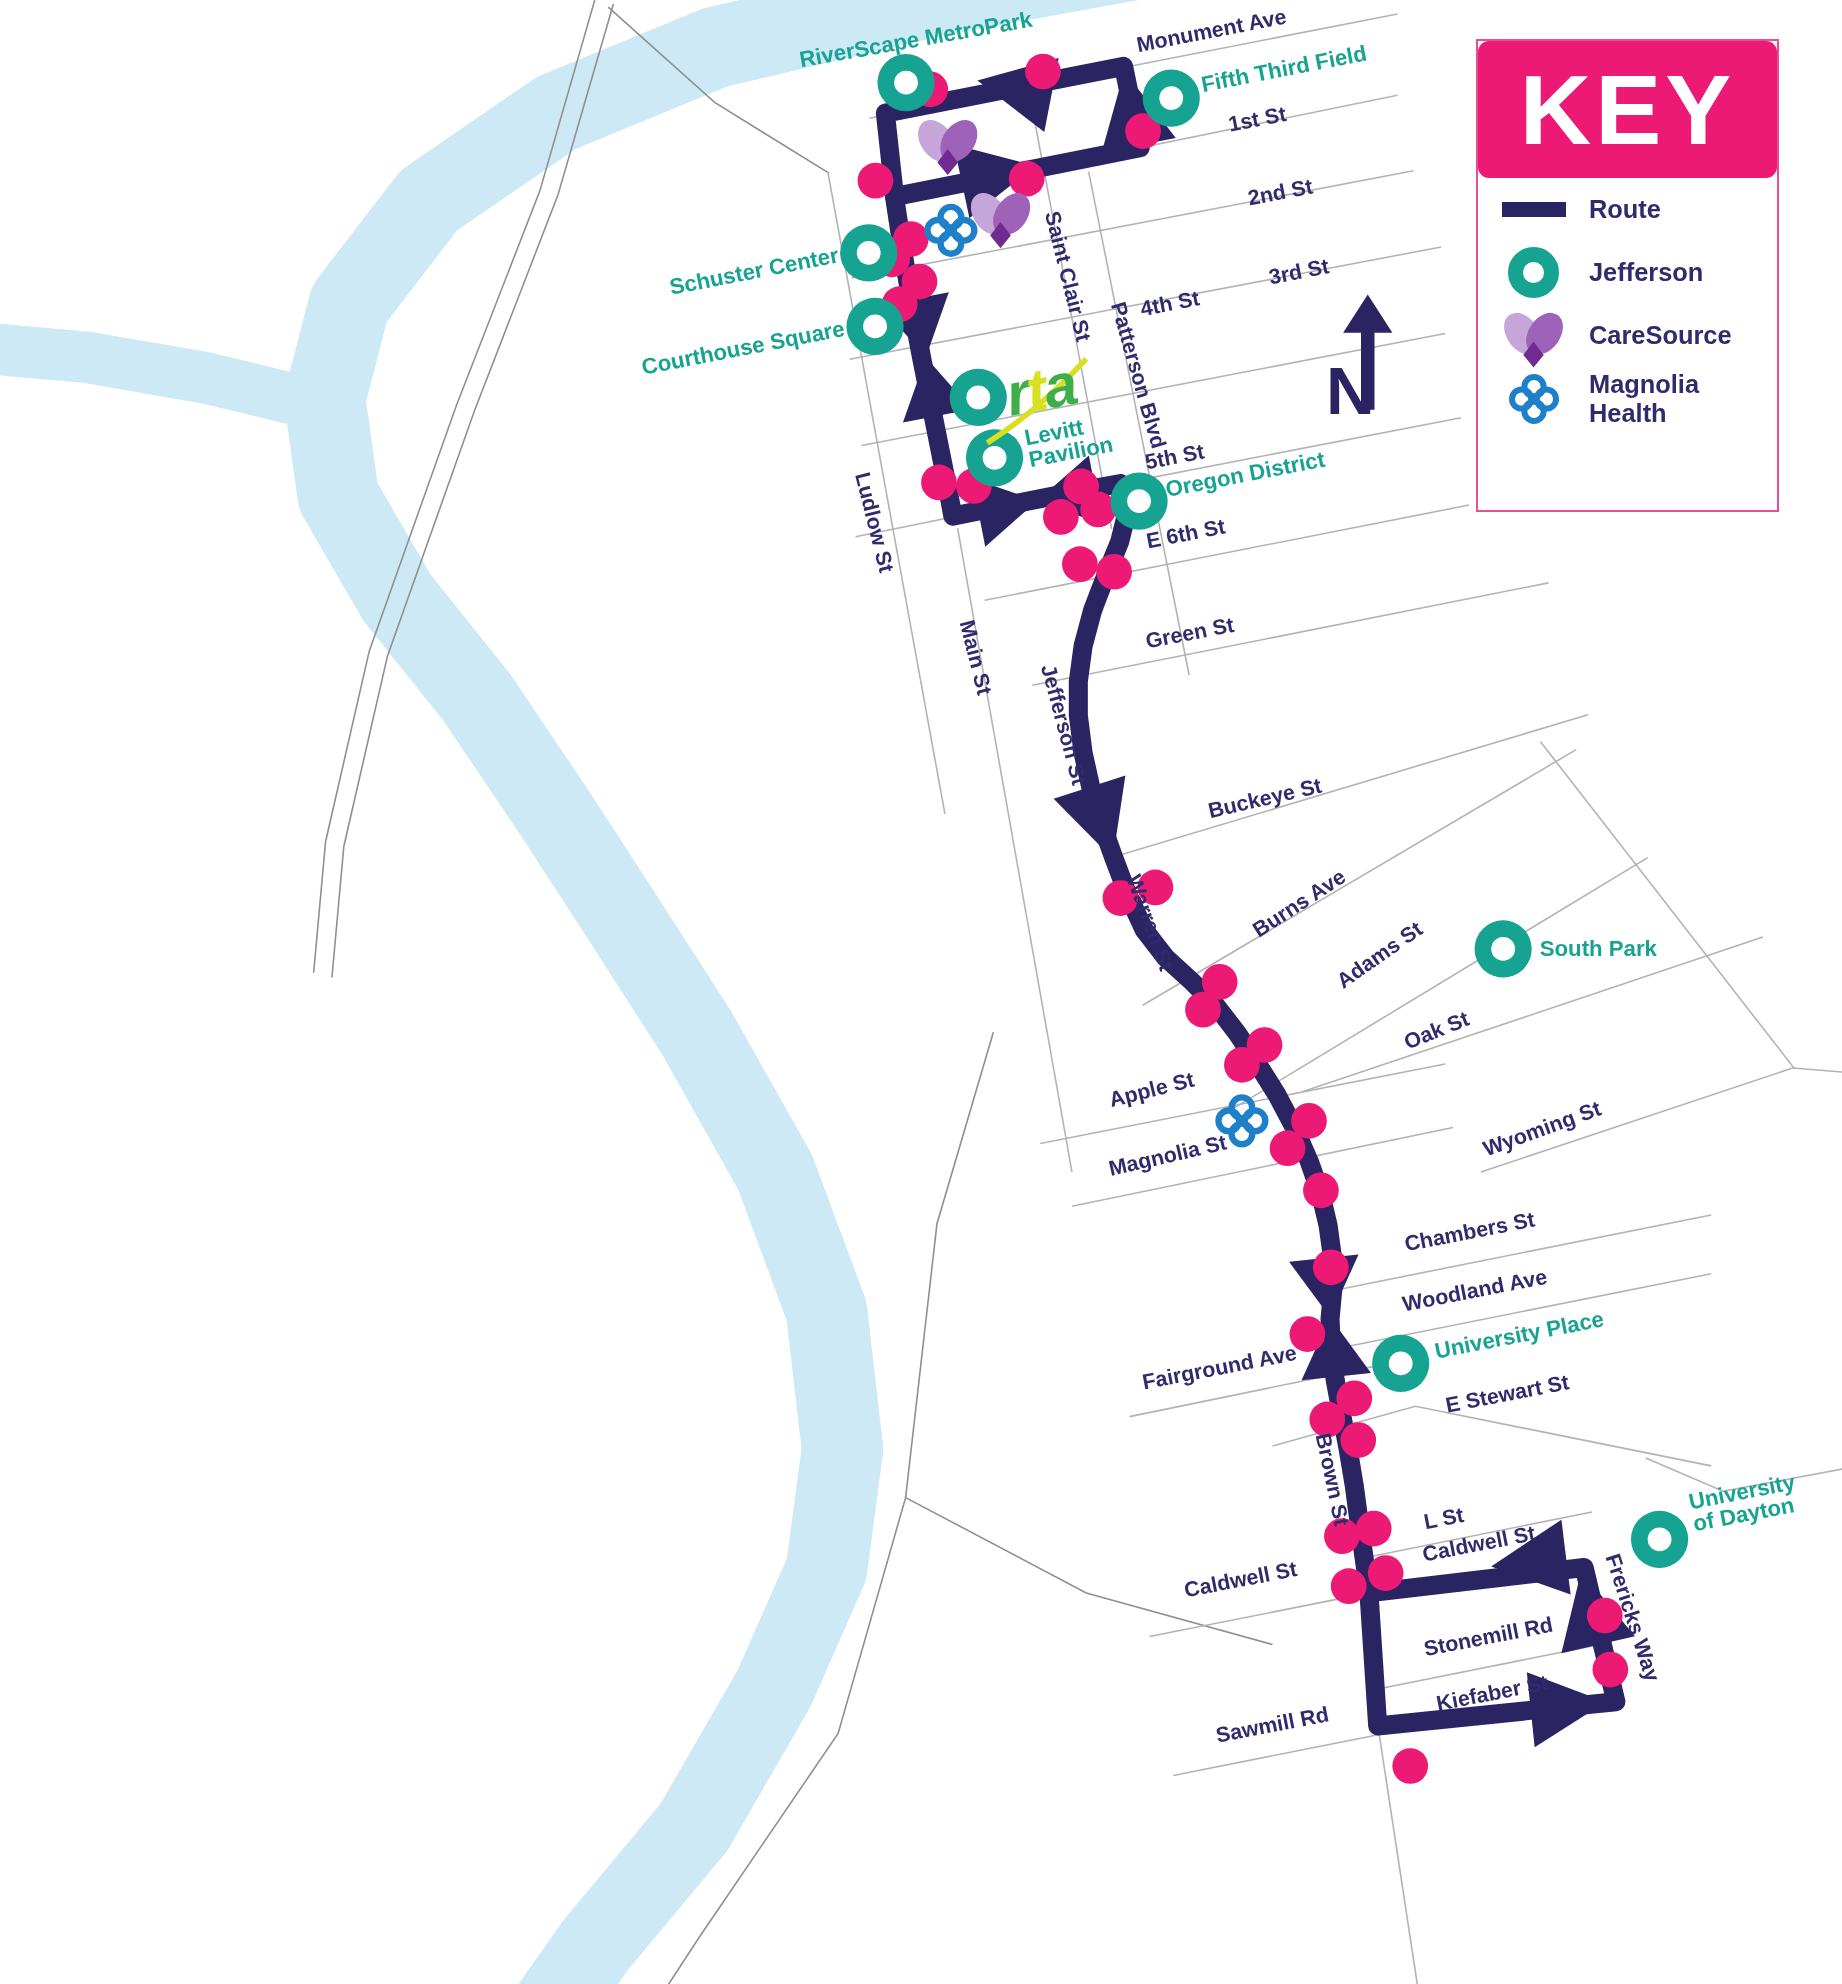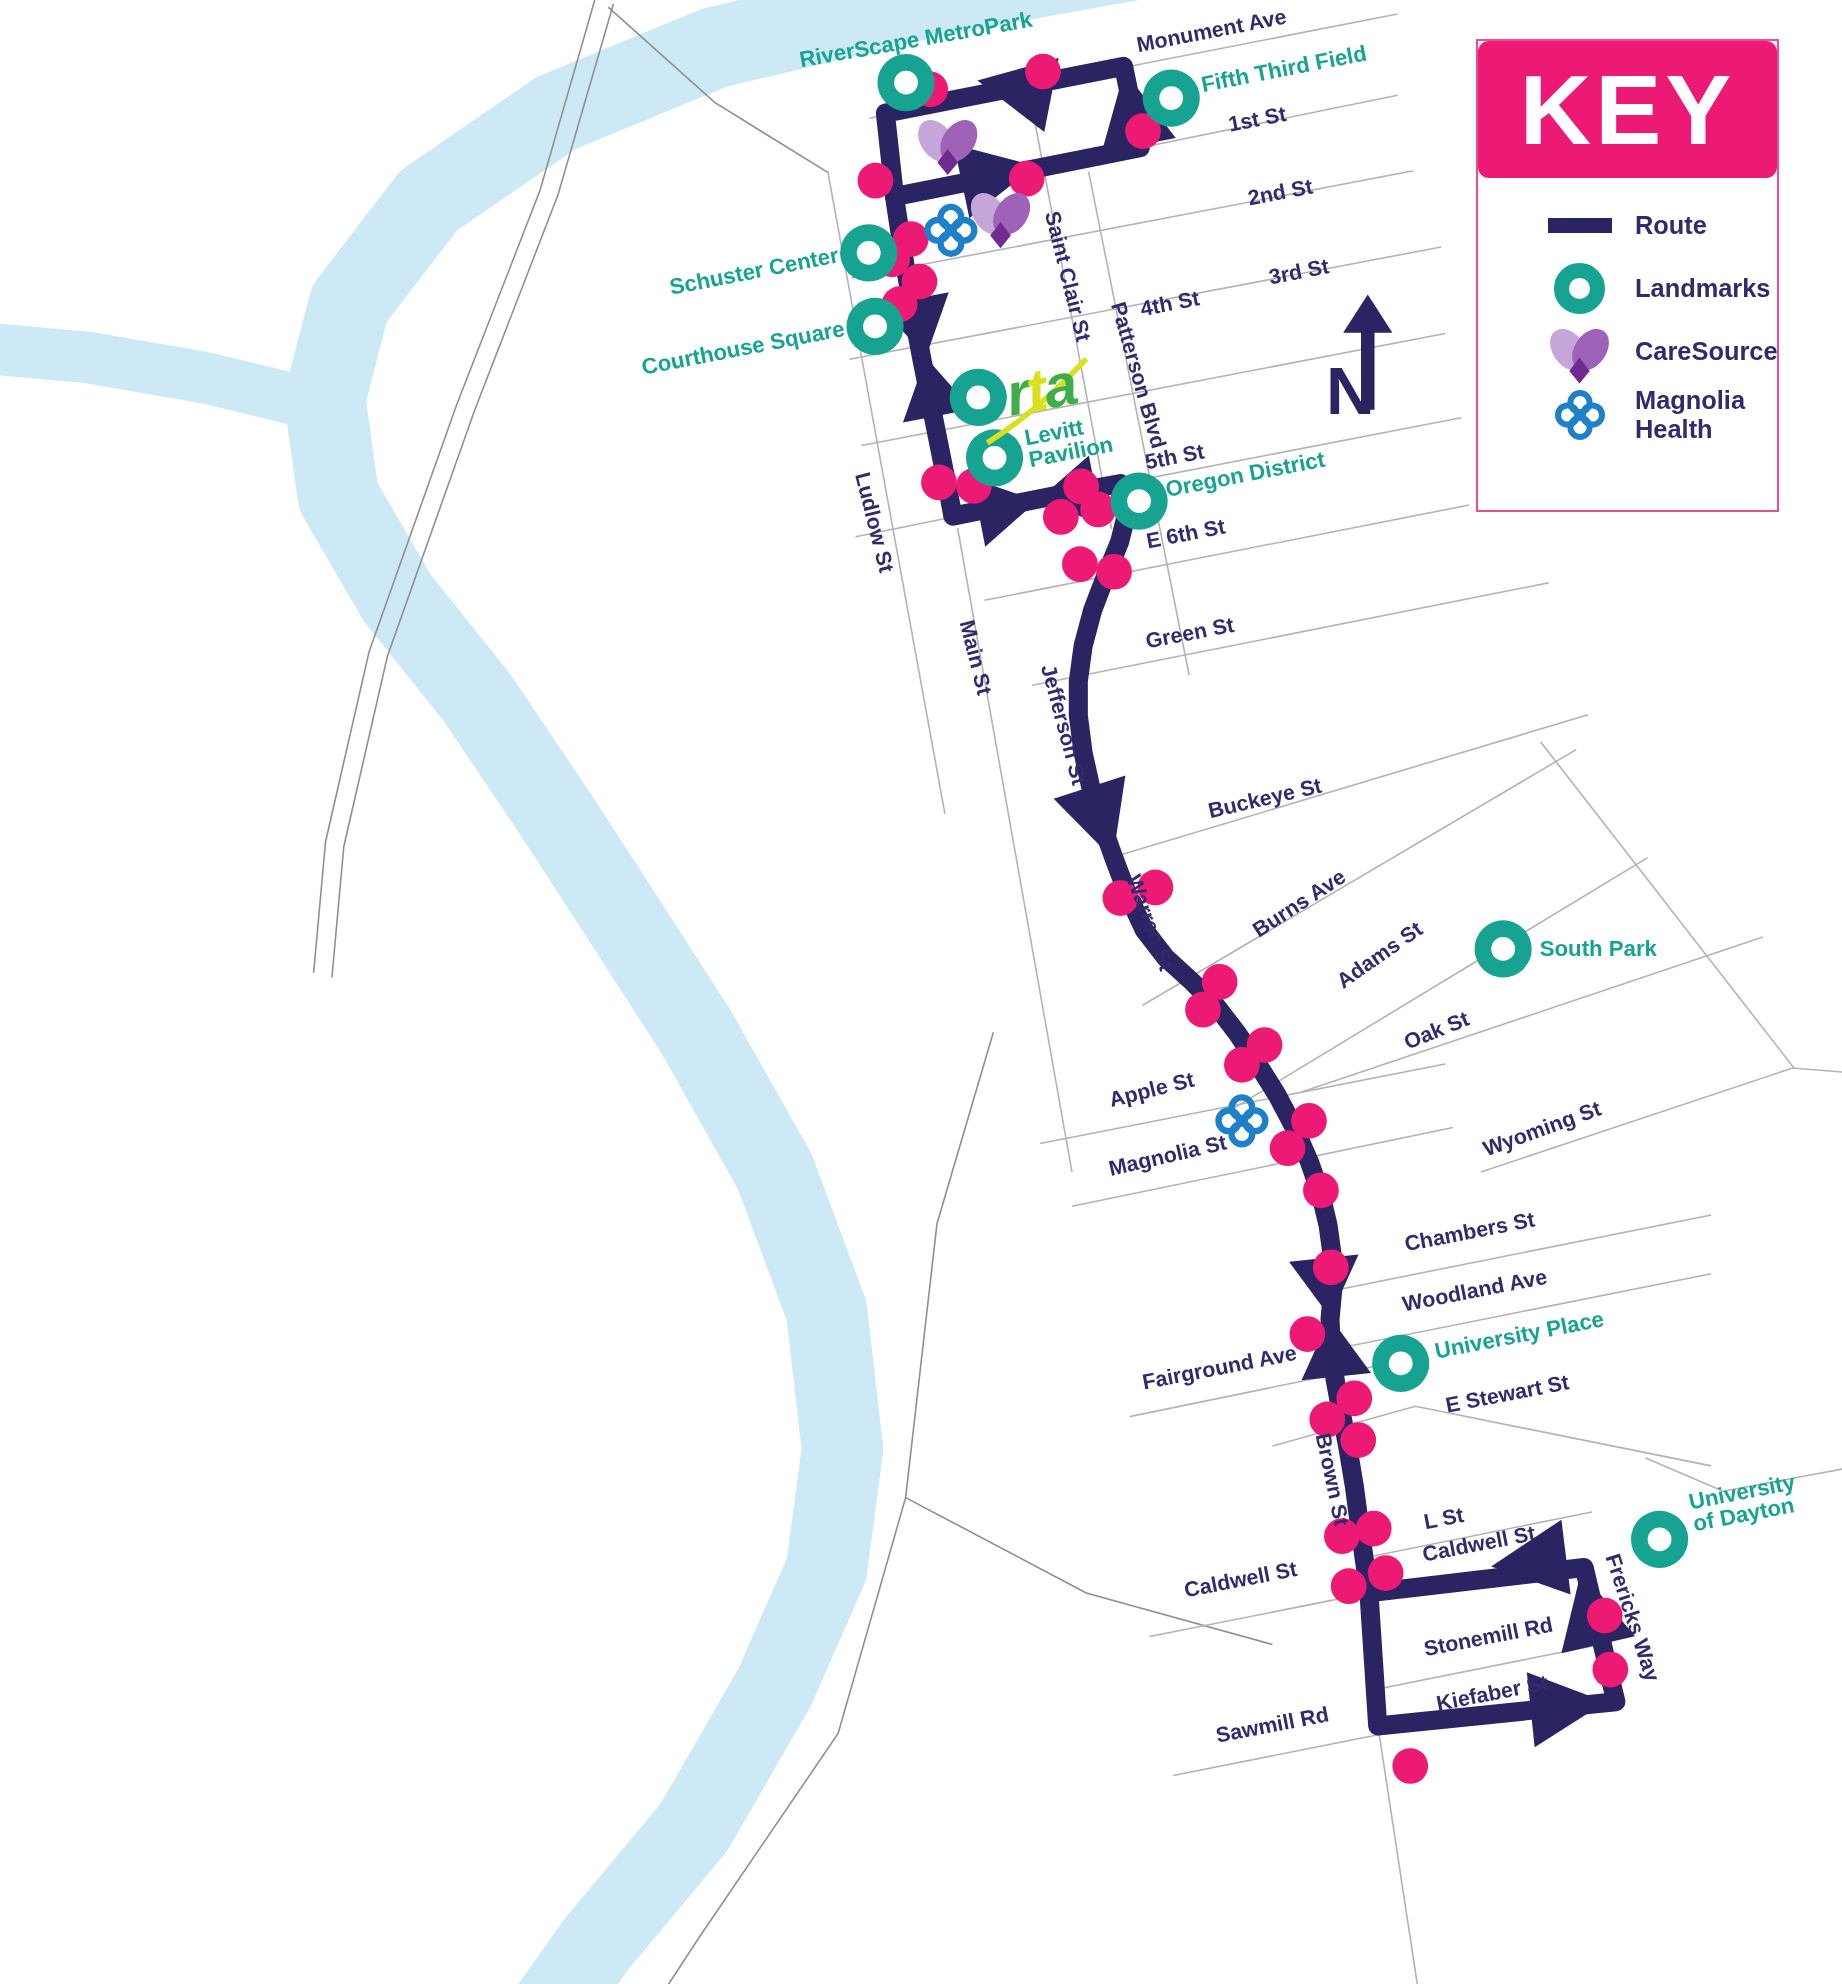--- a/index.html
+++ b/index.html
@@ -5,21 +5,21 @@
   html,body{margin:0;padding:0;background:#fff;}
   #stage{position:relative;width:1843px;height:2011px;background:#fff;overflow:hidden;
          font-family:"Liberation Sans",sans-serif;}
   #map-svg{position:absolute;left:0;top:0;}
   svg text{font-family:"Liberation Sans",sans-serif;font-weight:bold;}
   
   .key{position:absolute;left:1476px;top:39px;width:303px;height:473px;background:#fff;
        border:2px solid #e94e8f;box-sizing:border-box;}
   .key-header{height:137px;background:#ec1a74;display:flex;align-items:center;justify-content:center;border-radius:11px;}
   .key-title{color:#fff;font-size:99px;font-weight:bold;letter-spacing:4px;line-height:1;}
-  .key-rows{padding-top:16px;margin-left:46px;}
+  .key-rows{}
   .key-row{display:flex;align-items:center;height:63px;}
   .key-icon{width:111px;display:flex;align-items:center;justify-content:center;flex:0 0 111px;}
   .key-label{font-size:25.4px;font-weight:bold;color:#2f2b6d;}
   .sw-route{width:64px;height:14.3px;background:#2a2462;}
   .sw-stop{width:33px;height:33px;border-radius:50%;background:#ec1a74;}
   .sw-landmark{width:20.6px;height:20.6px;border-radius:50%;border:15px solid #16a392;background:#fff;}
 </style>
 </head>
 <body>
 
@@ -245,21 +245,21 @@
       <div class="key-row">
         <span class="key-icon">
             <span class="sw-route"></span>
           </span>
         <span class="key-label">Route</span>
       </div>
       <div class="key-row">
         <span class="key-icon">
             <span class="sw-landmark"></span>
           </span>
-        <span class="key-label">Landmarks</span>
+        <span class="key-label">Jefferson</span>
       </div>
       <div class="key-row">
         <span class="key-icon">
           <svg width="67" height="64" viewBox="-85 -80 170 160">
             <ellipse cx="-28" cy="-6" rx="40" ry="58" transform="rotate(-35 -28 -6)" fill="#c6a6d8"></ellipse>
             <ellipse cx="28" cy="-6" rx="40" ry="58" transform="rotate(35 28 -6)" fill="#9e63b8"></ellipse>
             <path d="M0,14 L26,48 L0,80 L-26,48 Z" fill="#6f2b90"></path>
           </svg>
         </span>
         <span class="key-label">CareSource</span>

